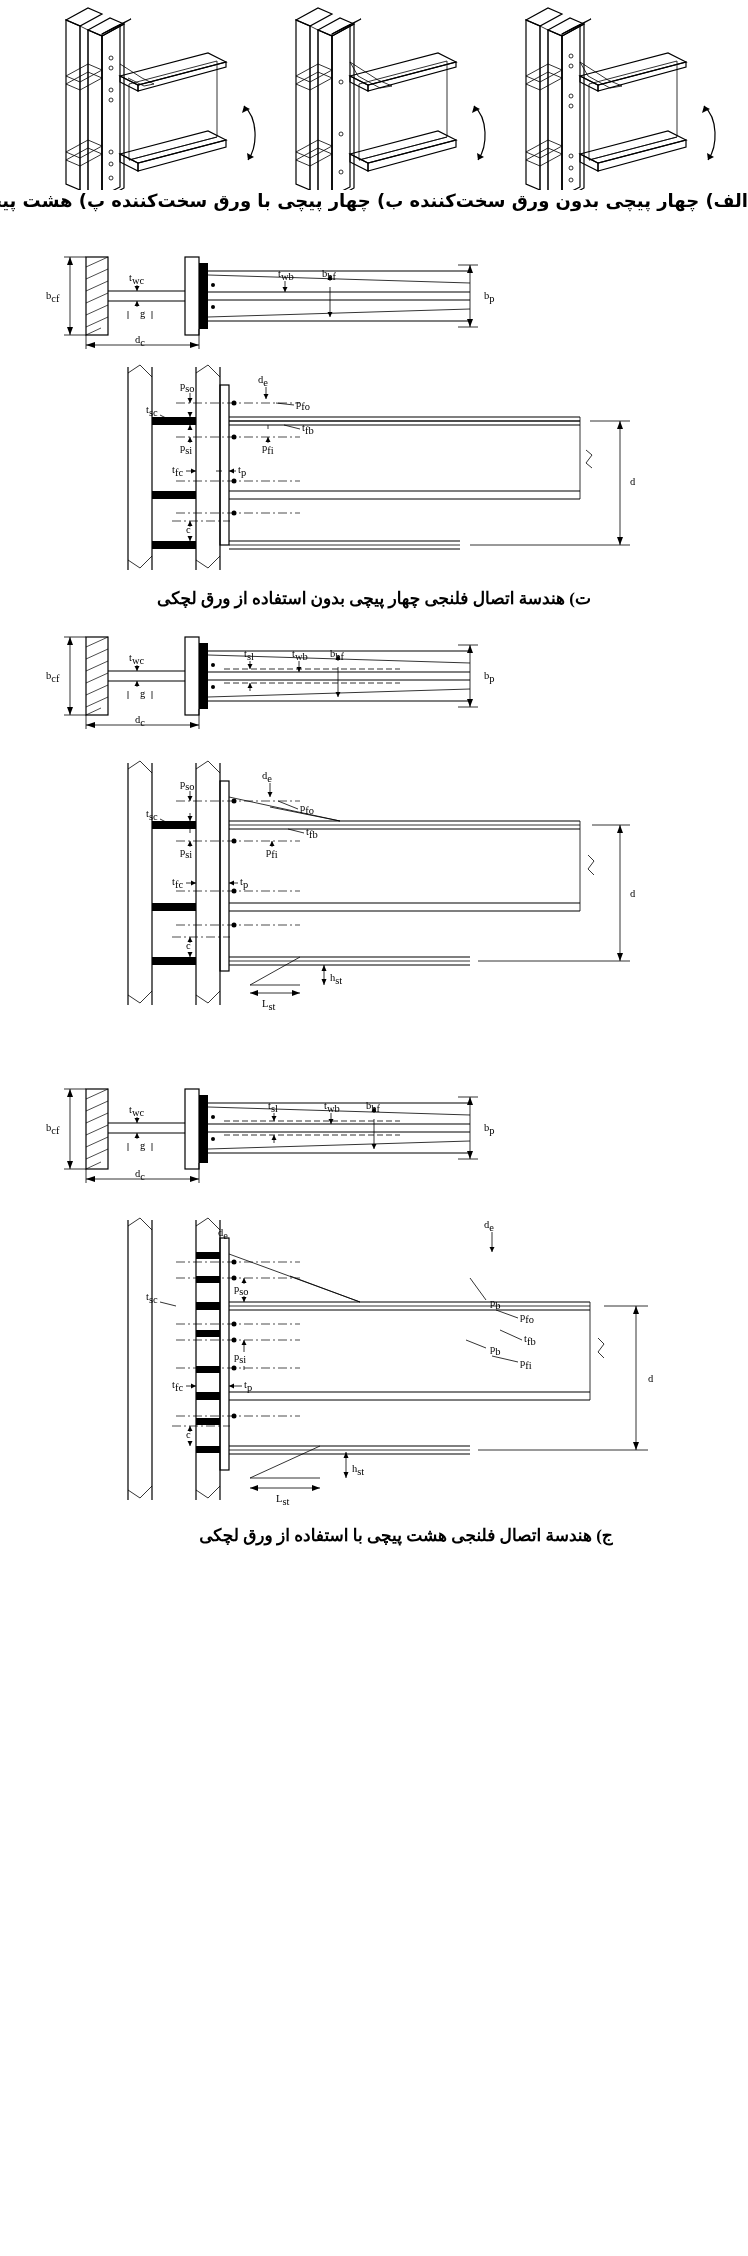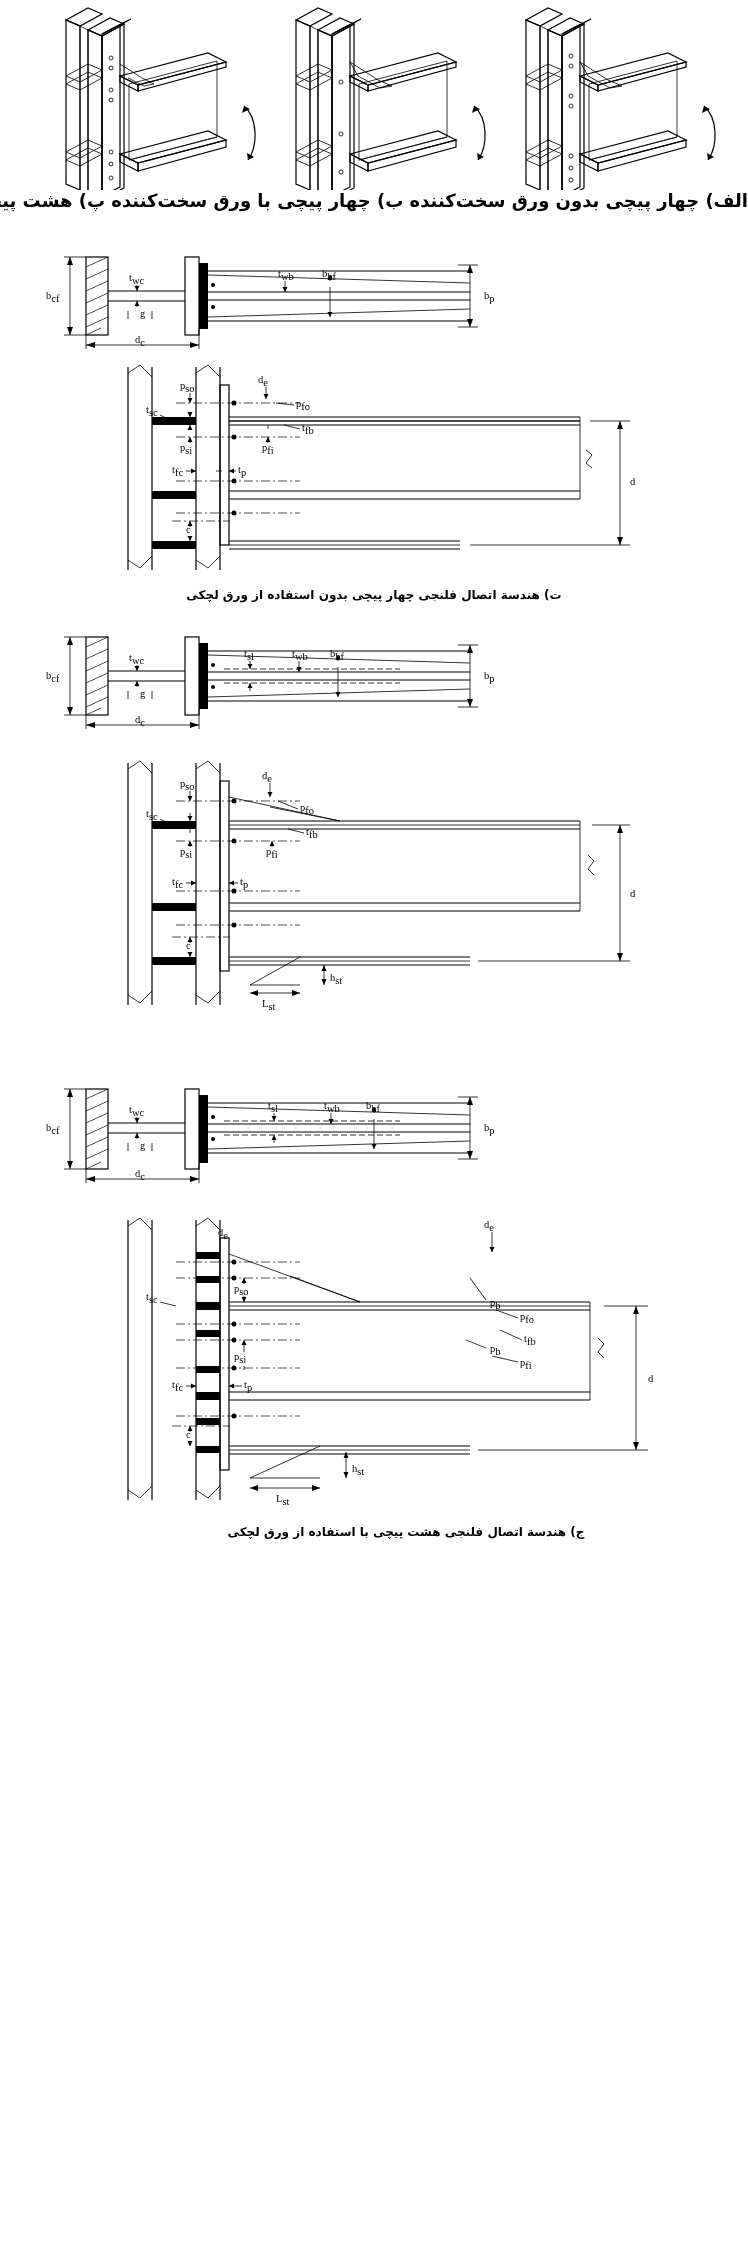--- a/index.html
+++ b/index.html
@@ -4,21 +4,21 @@
 <style>
   html,body{margin:0;padding:0;background:#ffffff;}
   body{width:748px;height:2256px;position:relative;font-family:"Liberation Serif",serif;color:#000;}
   .page{position:relative;width:748px;height:2256px;overflow:hidden;}
 
   .caption{
     position:absolute;left:0;width:748px;text-align:center;
     font-family:"DejaVu Sans",sans-serif;font-weight:bold;font-size:18px;
     direction:rtl;unicode-bidi:bidi-override;color:#000;white-space:nowrap;
   }
-  .caption.small{font-size:12px;}
+  .caption.small{font-size:17px;font-family:Liberation Serif, serif;}
 
   svg{display:block;}
   .ln{stroke:#000;fill:none;}
   .thin{stroke-width:0.8;}
   .med{stroke-width:1.2;}
   .fillblk{fill:#000;stroke:none;}
   .hatch{fill:none;stroke:#000;stroke-width:0.7;}
   .dash{stroke-dasharray:6 3;}
   .cl{stroke-dasharray:9 3 2 3;stroke-width:0.7;}
   text{font-family:"Liberation Serif",serif;font-size:10px;fill:#000;}

